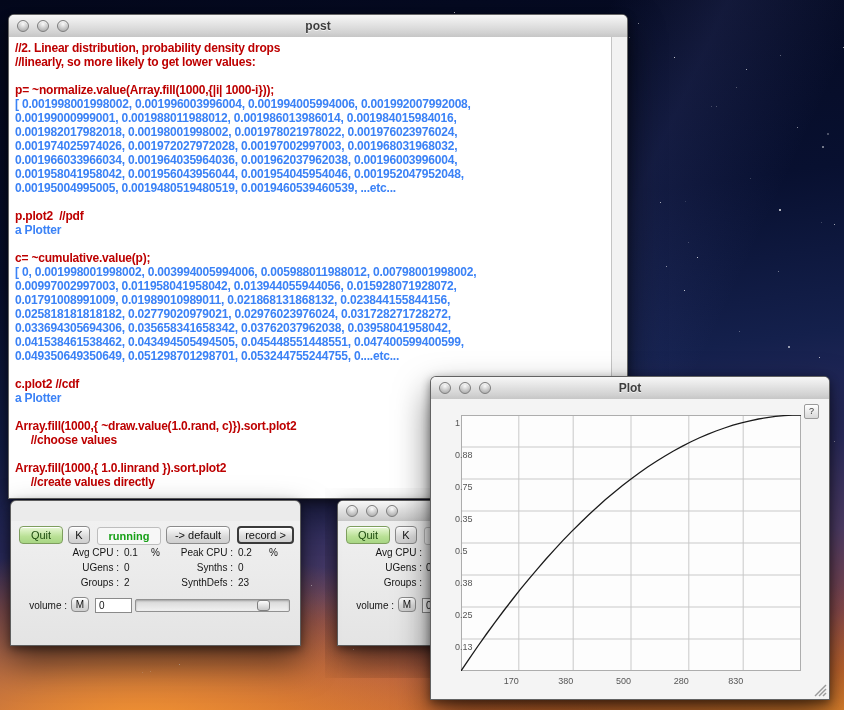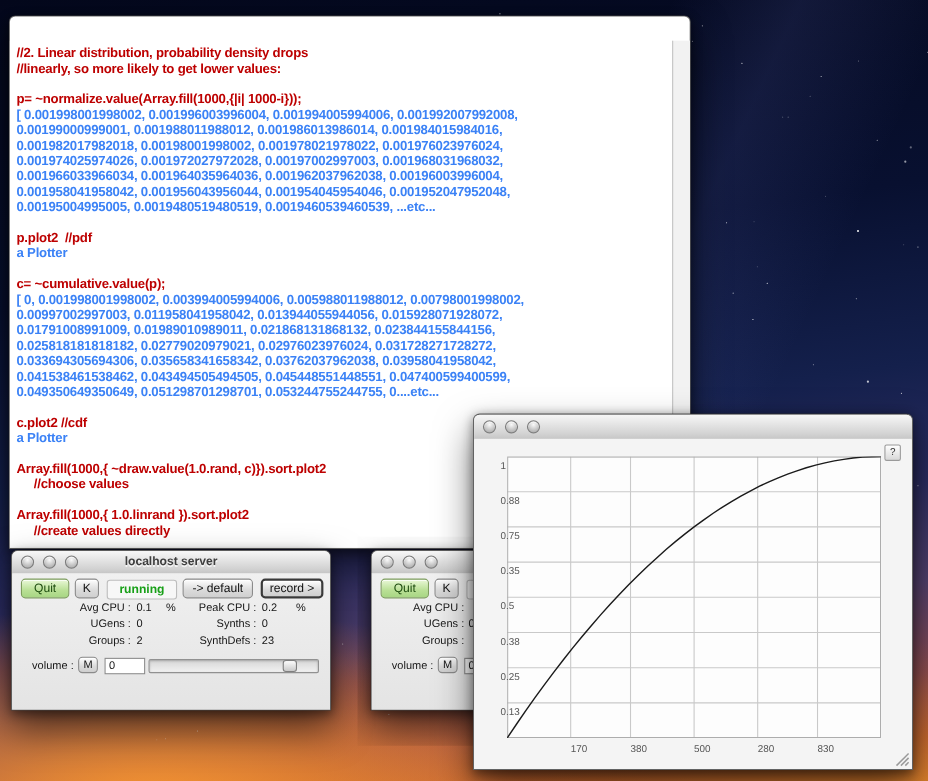--- a/index.html
+++ b/index.html
@@ -42,21 +42,21 @@
   #post-scrollbar{position:absolute;right:0;top:0;bottom:0;width:15px;background:#f2f2f2;border-left:1px solid #c4c4c4;}
 
   
   #plot-window{left:430px;top:376px;width:398px;height:322px;z-index:6;background:#f4f4f4;}
   #plot-body{position:absolute;left:0;top:22px;right:0;bottom:0;background:#f4f4f4;}
   #plot-box{position:absolute;left:30px;top:16px;width:340px;height:256px;background:#fdfdfd;}
   #plot-svg .grid{stroke:#c9c9c9;stroke-width:1;}
   #plot-svg .frame{fill:none;stroke:#adadad;stroke-width:1;}
   #plot-svg .curve{fill:none;stroke:#1b1b1b;stroke-width:1.3;}
   .ytick{position:absolute;left:24px;font-size:9px;color:#555;}
-  .xtick{position:absolute;top:277px;width:30px;text-align:right;font-size:9px;color:#555;}
+  .xtick{position:absolute;top:277px;width:30px;text-align:left;font-size:9px;color:#555;}
   #help-button{position:absolute;right:10px;top:5px;width:13px;height:13px;border:1px solid #9a9a9a;
     background:linear-gradient(#ffffff,#d8d8d8);font-size:9px;color:#333;text-align:center;line-height:12px;border-radius:2px;}
   #resize-grip{position:absolute;right:2px;bottom:2px;}
   #resize-grip line{stroke:#9a9a9a;stroke-width:1.4;}
 
   
   .server-window{width:289px;height:144px;background:#ebebeb;}
   .server-content{position:absolute;left:0;top:20px;right:0;bottom:0;
     background:linear-gradient(#f0f0f0,#e4e4e4);font-size:10px;color:#151515;}
   .btn-row{position:absolute;left:0;top:5px;right:0;height:20px;}
@@ -251,20 +251,28 @@
       <div class="star" style="left: 105px; top: 423px; width: 1px; height: 1px; opacity: 0.57;"></div>
       <div class="star" style="left: 208px; top: 490px; width: 2px; height: 2px; opacity: 0.43;"></div>
       <div class="star" style="left: 377px; top: 56px; width: 1px; height: 1px; opacity: 0.34;"></div>
       <div class="star" style="left: 629px; top: 37px; width: 1px; height: 1px; opacity: 0.64;"></div>
       <div class="star" style="left: 769px; top: 695px; width: 2px; height: 2px; opacity: 0.95;"></div>
       <div class="star" style="left: 189px; top: 574px; width: 1px; height: 1px; opacity: 0.66;"></div>
       <div class="star" style="left: 720px; top: 616px; width: 1px; height: 1px; opacity: 0.98;"></div>
     </div>
 
   <div class="window" id="post-window">
+    <div class="titlebar">
+      <div class="traffic">
+        <span class="tl"></span>
+        <span class="tl"></span>
+        <span class="tl"></span>
+      </div>
+      <div class="title">post</div>
+    </div>
     <div id="post-body">
       <div id="post-lines"><div class="pline red">//2. Linear distribution, probability density drops</div><div class="pline red">//linearly, so more likely to get lower values:</div><div class="pline blk">&nbsp;</div><div class="pline red">p= ~normalize.value(Array.fill(1000,{|i| 1000-i}));</div><div class="pline blk">[ 0.001998001998002, 0.001996003996004, 0.001994005994006, 0.001992007992008,</div><div class="pline blk">0.00199000999001, 0.001988011988012, 0.001986013986014, 0.001984015984016,</div><div class="pline blk">0.001982017982018, 0.00198001998002, 0.001978021978022, 0.001976023976024,</div><div class="pline blk">0.001974025974026, 0.001972027972028, 0.00197002997003, 0.001968031968032,</div><div class="pline blk">0.001966033966034, 0.001964035964036, 0.001962037962038, 0.00196003996004,</div><div class="pline blk">0.001958041958042, 0.001956043956044, 0.001954045954046, 0.001952047952048,</div><div class="pline blk">0.00195004995005, 0.0019480519480519, 0.0019460539460539, ...etc...</div><div class="pline blk">&nbsp;</div><div class="pline red">p.plot2  //pdf</div><div class="pline blk">a Plotter</div><div class="pline blk">&nbsp;</div><div class="pline red">c= ~cumulative.value(p);</div><div class="pline blk">[ 0, 0.001998001998002, 0.003994005994006, 0.005988011988012, 0.00798001998002,</div><div class="pline blk">0.00997002997003, 0.011958041958042, 0.013944055944056, 0.015928071928072,</div><div class="pline blk">0.01791008991009, 0.01989010989011, 0.021868131868132, 0.023844155844156,</div><div class="pline blk">0.025818181818182, 0.02779020979021, 0.02976023976024, 0.031728271728272,</div><div class="pline blk">0.033694305694306, 0.035658341658342, 0.03762037962038, 0.03958041958042,</div><div class="pline blk">0.041538461538462, 0.043494505494505, 0.045448551448551, 0.047400599400599,</div><div class="pline blk">0.049350649350649, 0.051298701298701, 0.053244755244755, 0....etc...</div><div class="pline blk">&nbsp;</div><div class="pline red">c.plot2 //cdf</div><div class="pline blk">a Plotter</div><div class="pline blk">&nbsp;</div><div class="pline red">Array.fill(1000,{ ~draw.value(1.0.rand, c)}).sort.plot2</div><div class="pline red">     //choose values</div><div class="pline blk">&nbsp;</div><div class="pline red">Array.fill(1000,{ 1.0.linrand }).sort.plot2</div><div class="pline red">     //create values directly</div></div>
       <div id="post-scrollbar"></div>
     </div>
   </div>
 
   <div class="clip">
     <div class="window server-window" id="server-window-2">
       <div class="titlebar small">
         <div class="traffic">
@@ -296,28 +304,20 @@
           <span class="vlabel">volume :</span>
           <button class="aqua mute-btn">M</button>
           <div class="numbox">0</div>
 
         </div>
       </div>
     </div>
   </div>
 
   <div class="window server-window" id="server-window-1">
-    <div class="titlebar small">
-      <div class="traffic">
-        <span class="tl"></span>
-        <span class="tl"></span>
-        <span class="tl"></span>
-      </div>
-      <div class="title">localhost server</div>
-    </div>
     <div class="server-content">
       <div class="btn-row">
         <button class="aqua green" style="left:8px;width:44px">Quit</button>
         <button class="aqua" style="left:57px;width:22px">K</button>
         <div class="status-field" style="left:86px;width:62px">running</div>
         <button class="aqua" style="left:155px;width:64px">-&gt; default</button>
         <button class="aqua record" style="left:226px;width:57px">record &gt;</button>
       </div>
       <div class="stat-row" style="top:26px">
         <span class="sl1">Avg CPU :</span>
@@ -350,20 +350,21 @@
     </div>
   </div>
 
   <div class="window" id="plot-window">
     <div class="titlebar">
       <div class="traffic">
         <span class="tl"></span>
         <span class="tl"></span>
         <span class="tl"></span>
       </div>
+      <div class="title">Plot</div>
     </div>
     <div id="plot-body">
       <div id="help-button">?</div>
       <div id="plot-box">
         <svg id="plot-svg" width="340" height="256" viewBox="0 0 340 256">
             <line x1="57.800000000000004" y1="0" x2="57.800000000000004" y2="256" class="grid"></line>
             <line x1="112.2" y1="0" x2="112.2" y2="256" class="grid"></line>
             <line x1="170" y1="0" x2="170" y2="256" class="grid"></line>
             <line x1="227.8" y1="0" x2="227.8" y2="256" class="grid"></line>
             <line x1="282.2" y1="0" x2="282.2" y2="256" class="grid"></line>

